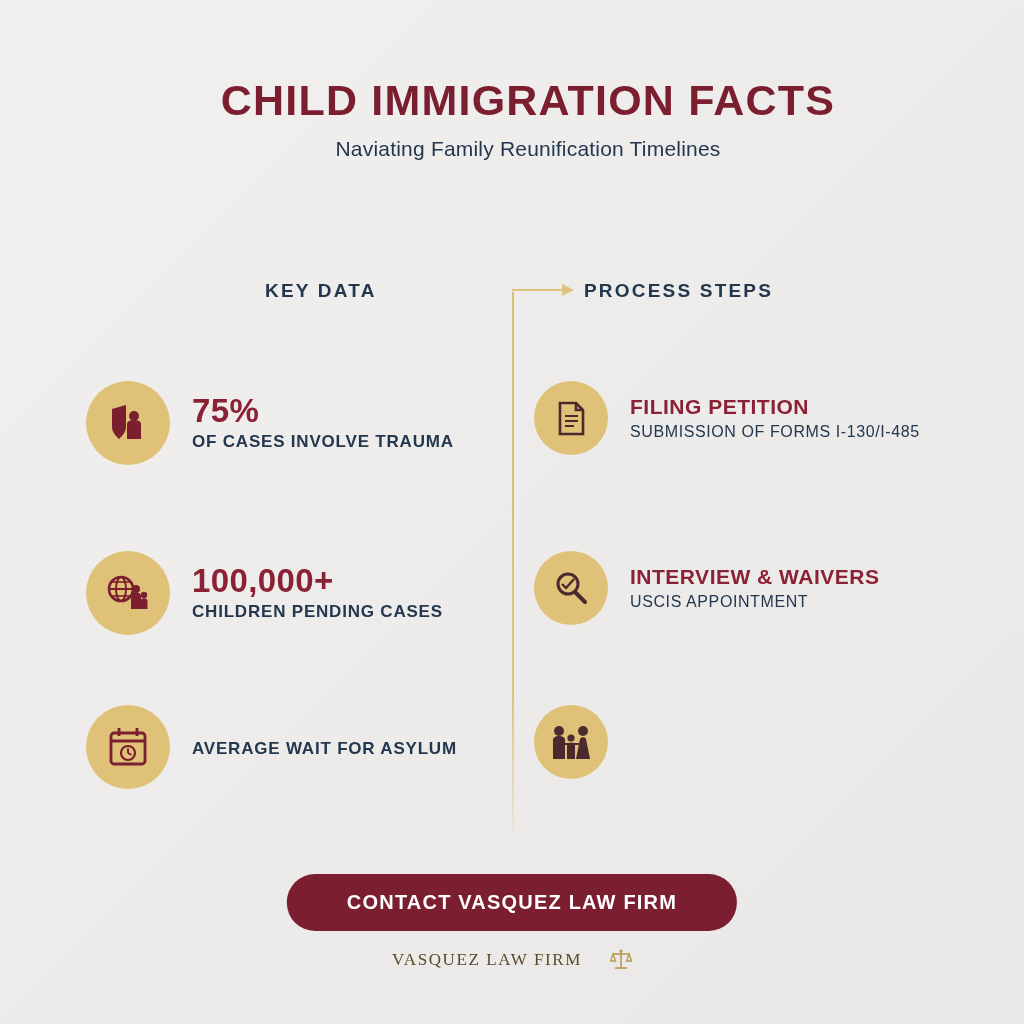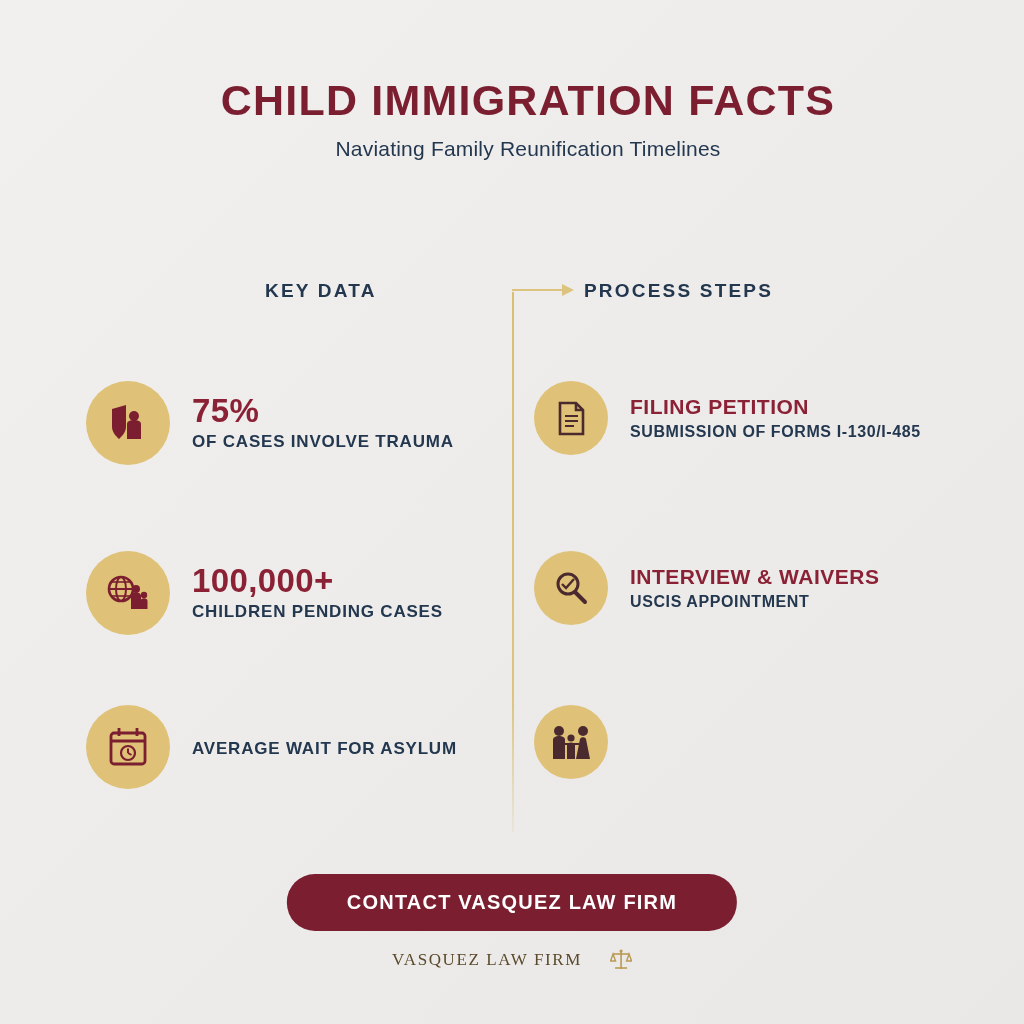--- a/index.html
+++ b/index.html
@@ -126,21 +126,21 @@
   }
   .step-title {
     font-size: 21px;
     font-weight: bold;
     color: #8b2134;
     letter-spacing: 0.5px;
     line-height: 1.1;
   }
   .step-sub {
     font-size: 16px;
-    font-weight: bold;
+    font-weight: normal;
     color: #23374f;
     letter-spacing: 0.6px;
     margin-top: 5px;
   }
 
   
   .cta {
     position: absolute;
     left: 50%;
     transform: translateX(-50%);

